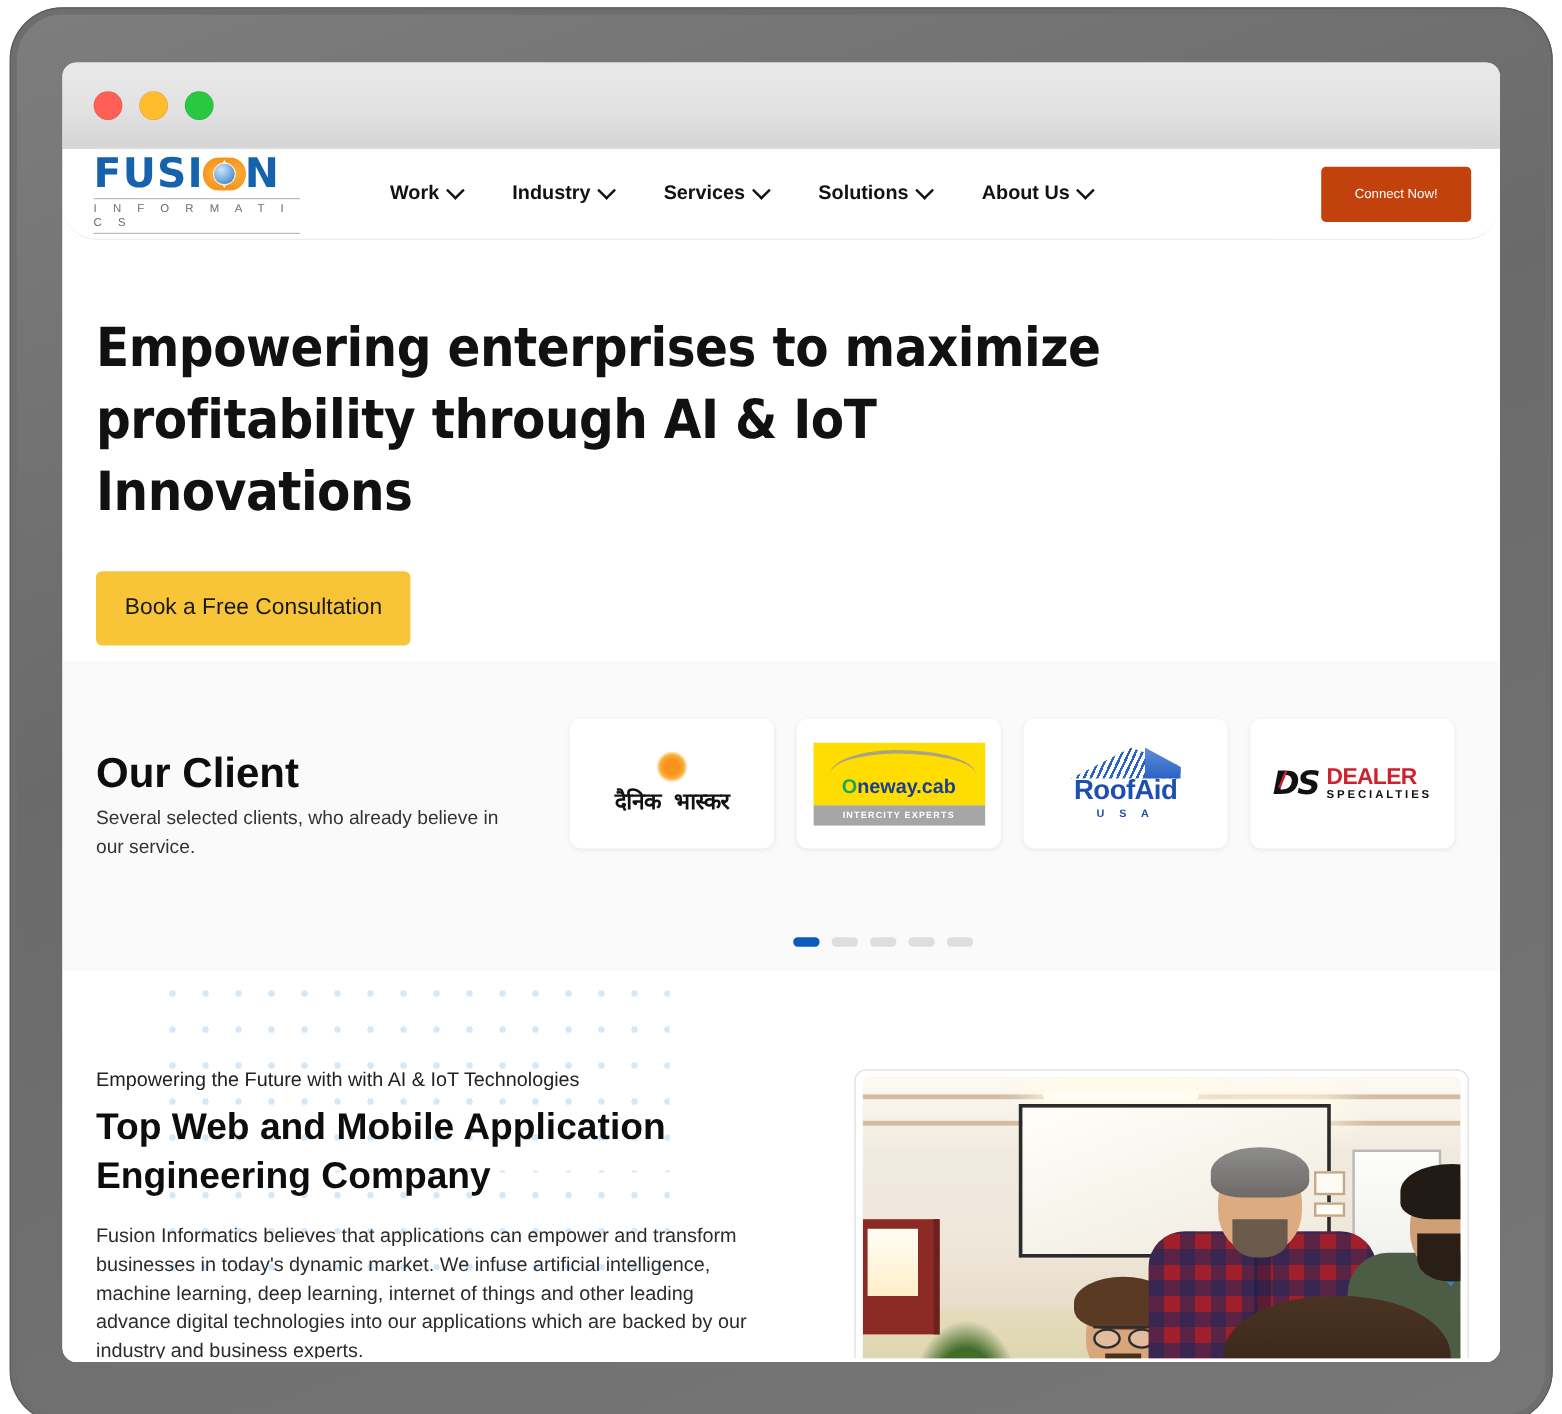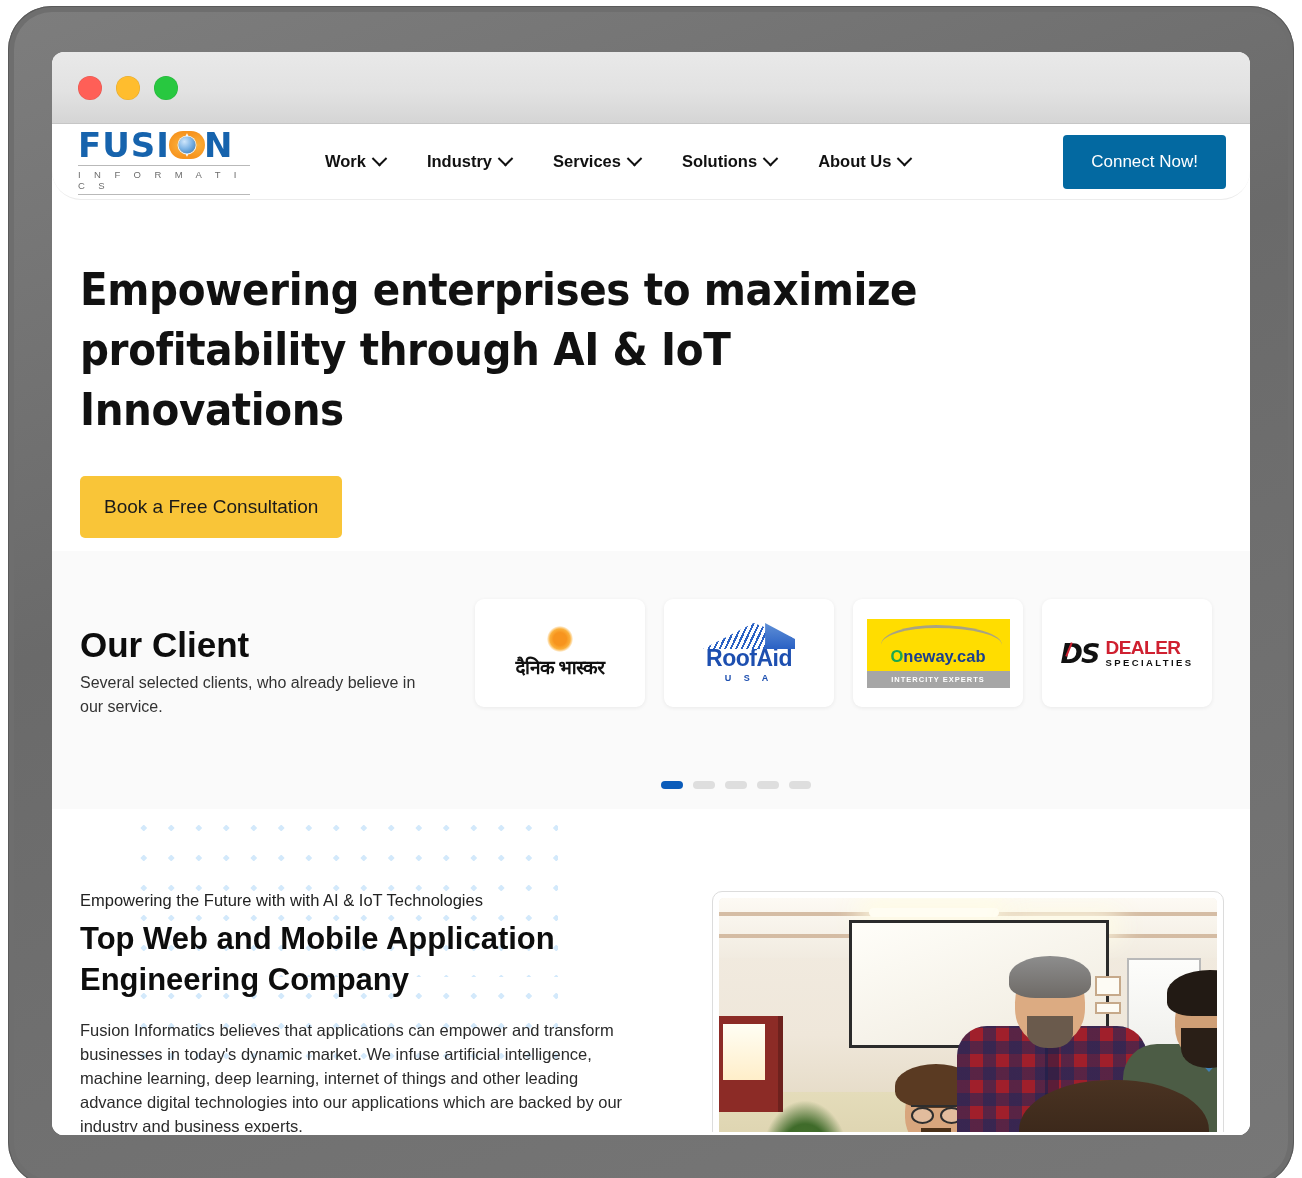--- a/index.html
+++ b/index.html
@@ -123,22 +123,22 @@
     cursor: pointer; white-space: nowrap;
   }
   .chev {
     width: 11px; height: 11px;
     border-right: 2.4px solid #111; border-bottom: 2.4px solid #111;
     transform: rotate(45deg) translate(-2px,-2px);
   }
 
   #connect-button {
     flex: none;
-    background: #0369a1; color: #fff;
-    font-size: 17px; font-weight: 400;
+    background: #c2410c; color: #fff;
+    font-size: 11px; font-weight: 400;
     padding: 17px 28px;
     border: none; border-radius: 4px;
     cursor: pointer;
     font-family: "Liberation Sans", sans-serif;
   }
 
   
   #hero { padding: 60px 26px 0 28px; background: #fff; height: 351px; }
   #hero-title {
     font-family: "DejaVu Sans Condensed","Liberation Sans Narrow","Liberation Sans", sans-serif;
@@ -186,21 +186,21 @@
   }
 
   
   .lg-bhaskar { text-align: center; }
   .lg-bhaskar .sun {
     width: 26px; height: 26px; margin: 0 auto 2px;
     border-radius: 50%;
     background: radial-gradient(circle,#f7941e 35%, #fbb03b 55%, rgba(247,148,30,0) 72%);
   }
   .lg-bhaskar .txt {
-    font-family: Liberation Serif, serif;
+    font-family: Liberation Mono, monospace;
     font-size: 19px; font-weight: 700; color: #111; letter-spacing: -0.5px;
   }
 
   
   .lg-oneway { width: 143px; }
   .lg-oneway .ybox {
     background: #ffdd00; height: 52px;
     display: flex; align-items: flex-end; justify-content: center;
     padding-bottom: 5px; position: relative; overflow: hidden;
   }
@@ -467,36 +467,36 @@
         <div id="client-cards">
 
           <div class="client-card">
             <div class="lg-bhaskar">
               <div class="sun"></div>
               <div class="txt">दैनिक भास्कर</div>
             </div>
           </div>
 
           <div class="client-card">
-            <div class="lg-roofaid">
-              <div class="roof"></div>
-              <div class="name">RoofAid</div>
-              <div class="usa">U S A</div>
-            </div>
-          </div>
-
-          <div class="client-card">
             <div class="lg-oneway">
               <div class="ybox">
                 <div class="car"></div>
                 <div class="brand">
                   <i>O</i><span>neway.cab</span>
                 </div>
               </div>
               <div class="gbar">INTERCITY EXPERTS</div>
+            </div>
+          </div>
+
+          <div class="client-card">
+            <div class="lg-roofaid">
+              <div class="roof"></div>
+              <div class="name">RoofAid</div>
+              <div class="usa">U S A</div>
             </div>
           </div>
 
           <div class="client-card">
             <div class="lg-dealer">
               <div class="ds">DS</div>
               <div class="wordmark">
                 <div class="d1">DEALER</div>
                 <div class="d2">SPECIALTIES</div>
               </div>

